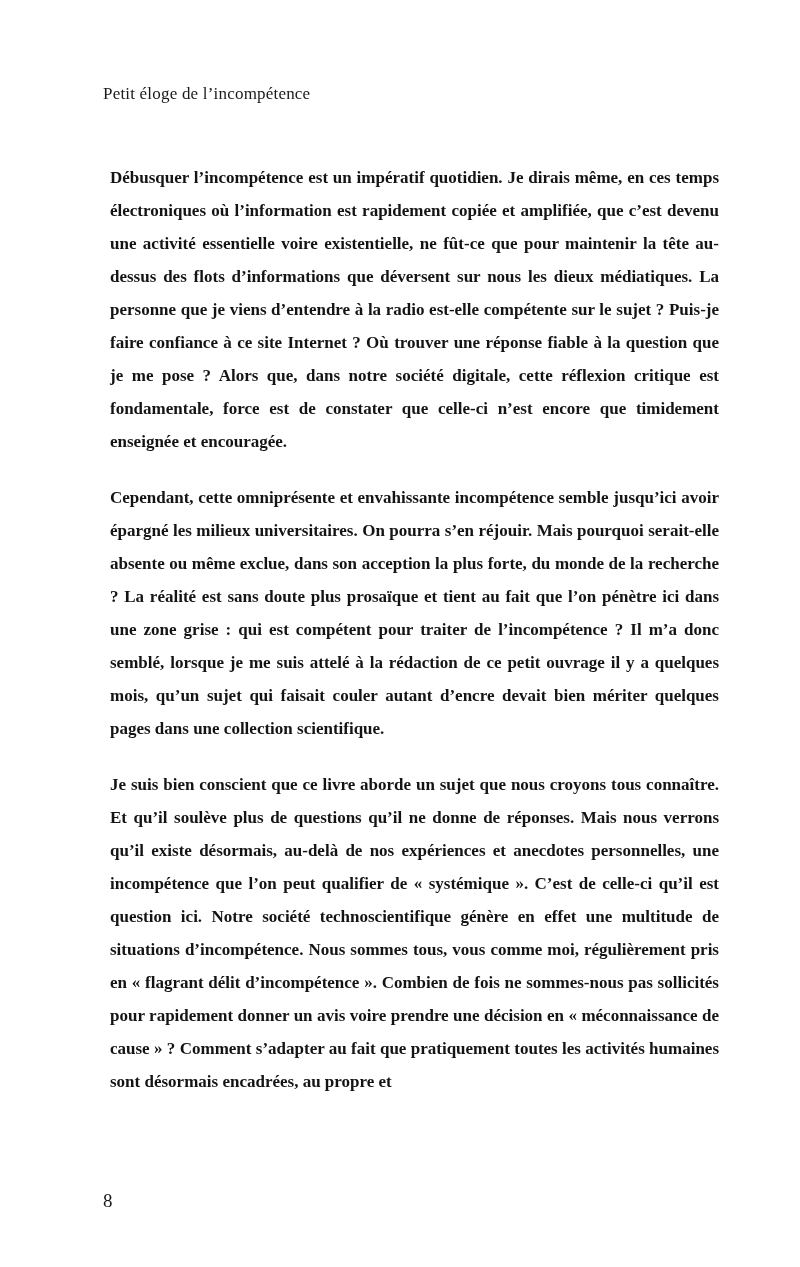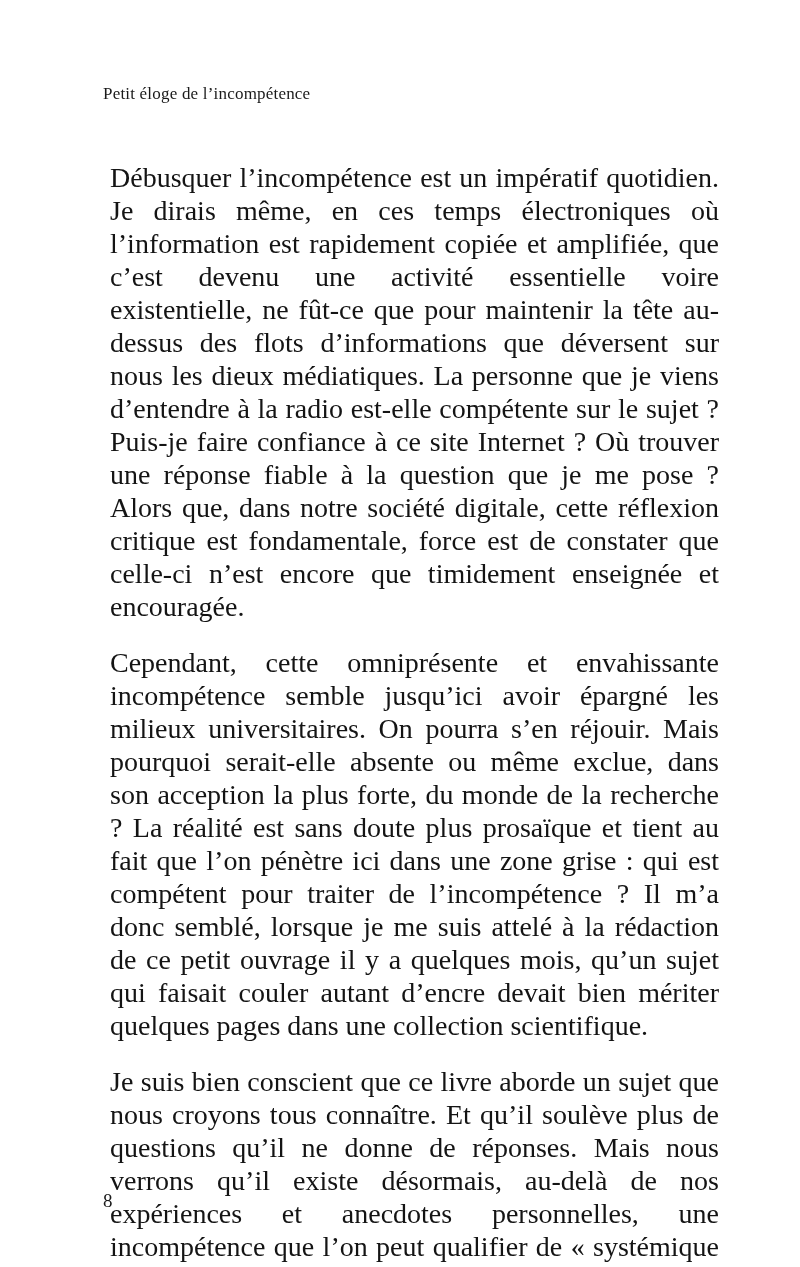--- a/index.html
+++ b/index.html
@@ -33,27 +33,28 @@
   }
 
   .body-text {
     position: absolute;
     top: 133px;
     left: 82px;
     width: 637px;
   }
 
   .body-text p {
-    font-size: 28px;
+    font-size: 17px;
     line-height: 33px;
     text-align: justify;
     text-justify: inter-word;
     color: #141414;
     margin-bottom: 9px;
     hyphens: auto;
+    font-weight: bold;
     -webkit-hyphens: auto;
   }
 
   .body-text p:last-child {
     margin-bottom: 0;
   }
 
   .page-number {
     position: absolute;
     left: 82px;

